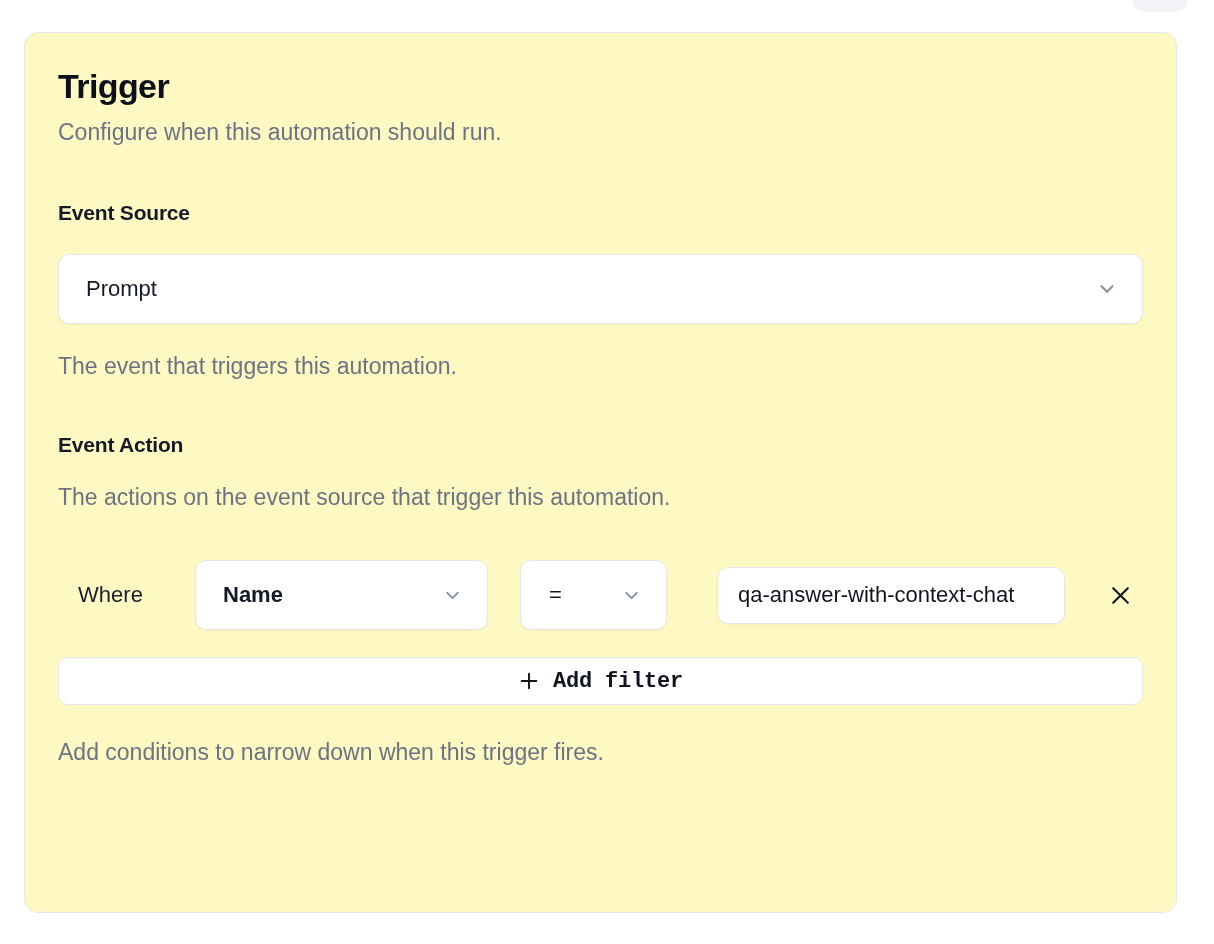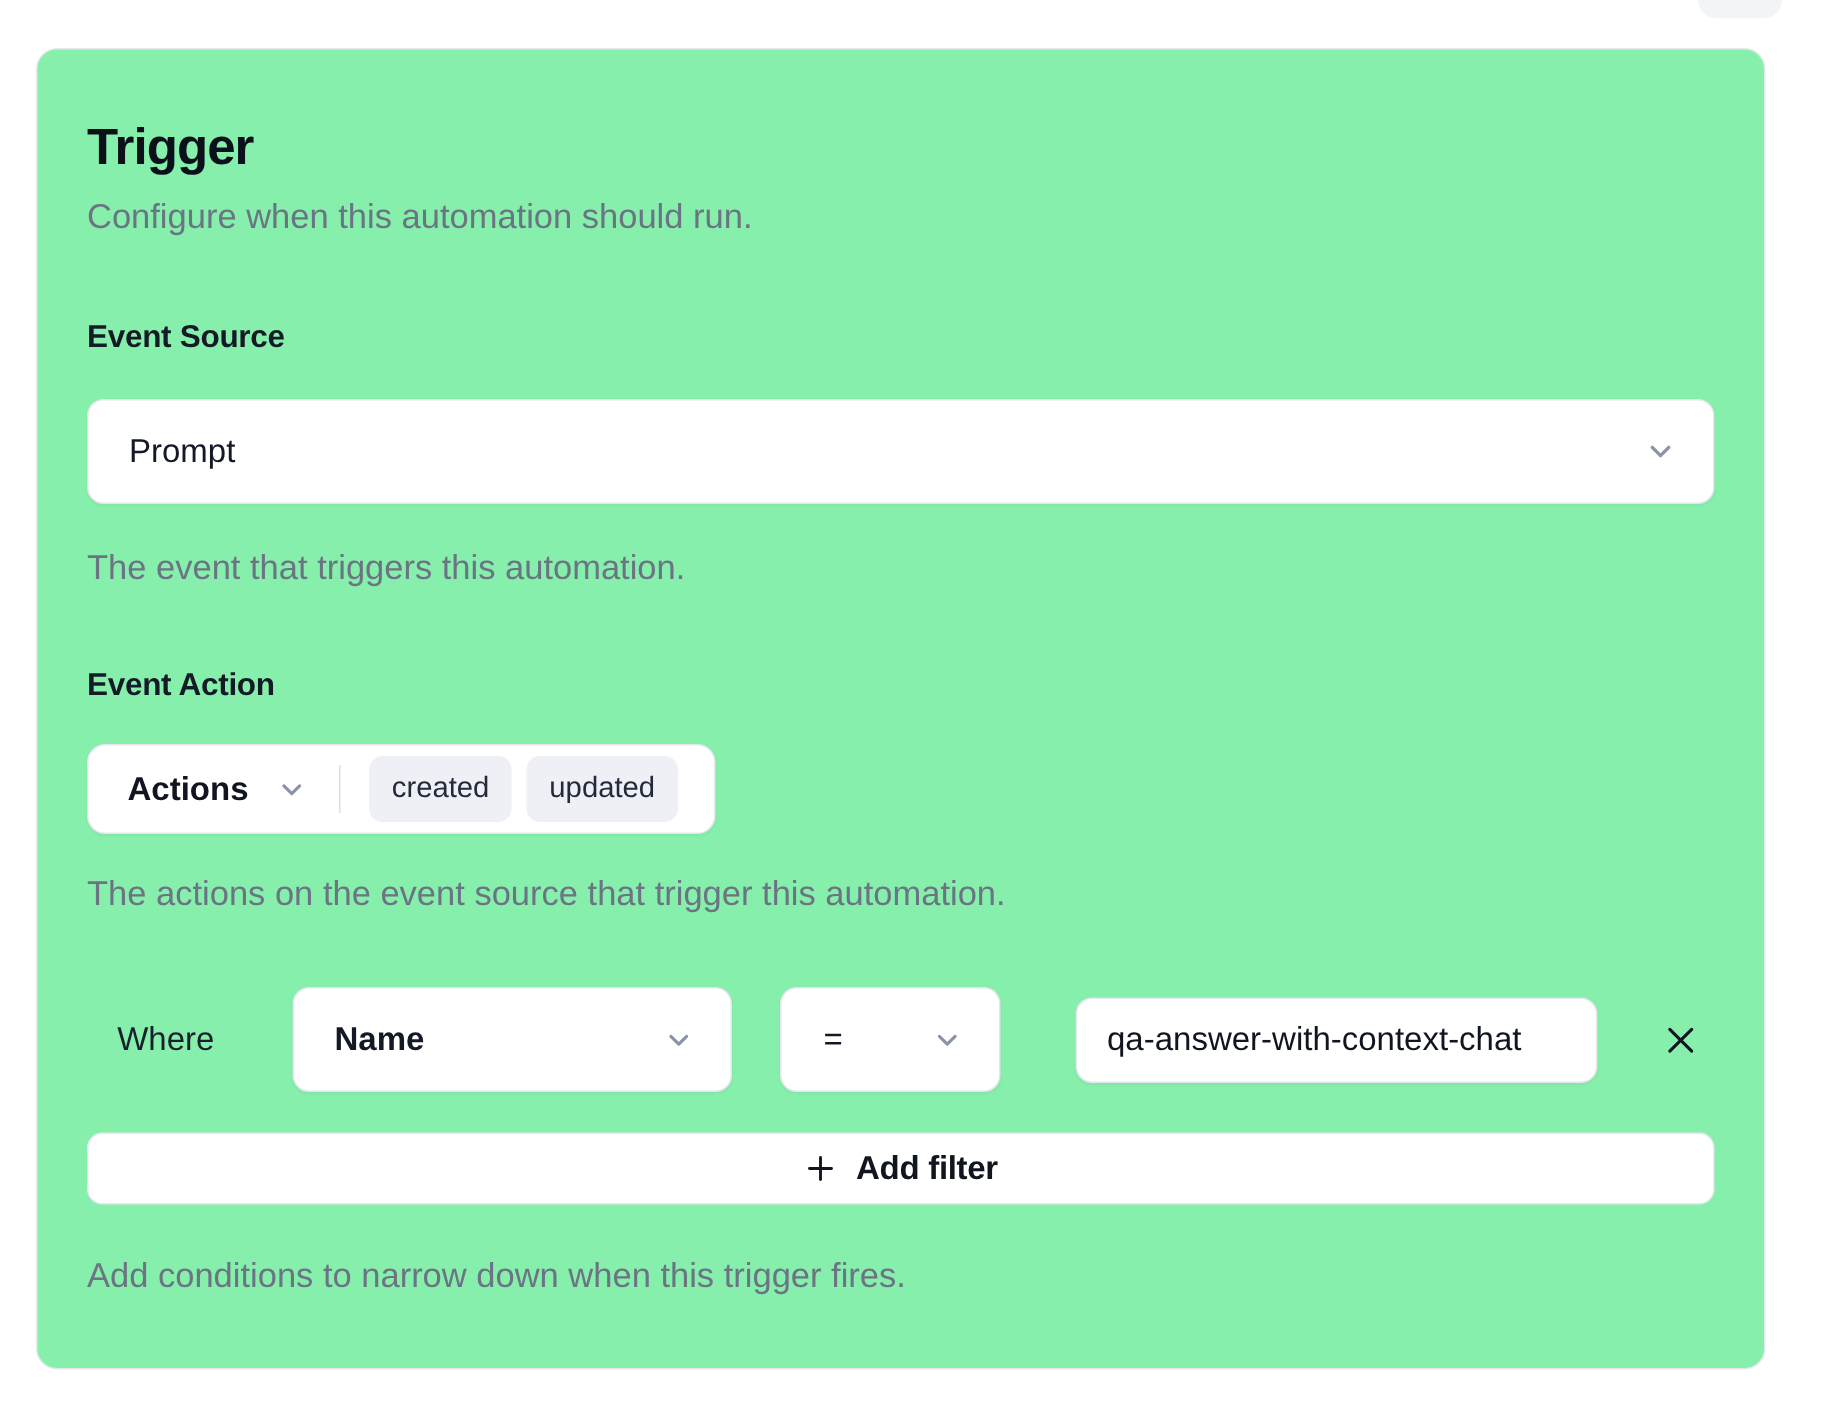--- a/index.html
+++ b/index.html
@@ -15,24 +15,24 @@
     position: absolute;
     top: 0; right: 26px;
     width: 56px; height: 12px;
     background: #f3f4f7;
     border-radius: 0 0 12px 12px;
   }
   .card {
     position: absolute;
     left: 24px; top: 32px;
     width: 1153px; height: 881px;
-    background: #86efac;
+    background: #fef9c3;
     border: 1.5px solid #e5e7ec;
     border-radius: 14px;
-    padding: 46px 33px 0 33px;
+    padding: 34px 33px 0 33px;
   }
   .card-title {
     font-size: 34px;
     font-weight: 700;
     letter-spacing: -0.6px;
     color: #0c101b;
     line-height: 39px;
   }
   .card-subtitle {
     margin-top: 12px;
@@ -166,21 +166,21 @@
     background: #fff;
     border: 1.5px solid #e6e8ec;
     border-radius: 10px;
     display: flex;
     align-items: center;
     justify-content: center;
     gap: 13px;
     font-size: 22px;
     font-weight: 700;
     color: #10151f;
-    font-family: Liberation Sans, sans-serif;
+    font-family: Liberation Mono, monospace;
     cursor: pointer;
     letter-spacing: -0.2px;
   }
   .help-last { margin-top: 33px; }
 </style>
 </head>
 <body>
 
 <div class="cropped-frag"></div>
 
@@ -197,33 +197,20 @@
         <svg width="22" height="22" viewBox="0 0 24 24" fill="none" stroke="#8a94a6" stroke-width="2.4" stroke-linecap="round" stroke-linejoin="round">
             <polyline points="6 9 12 15 18 9"></polyline>
           </svg>
       </span>
     </div>
     <div class="help-text">The event that triggers this automation.</div>
   </div>
 
   <div class="section-2">
     <div class="field-label">Event Action</div>
-    <div class="actions-group">
-      <span class="actions-trigger">
-        <span>Actions</span>
-        <span class="chev">
-          <svg width="21" height="21" viewBox="0 0 24 24" fill="none" stroke="#8a94a6" stroke-width="2.4" stroke-linecap="round" stroke-linejoin="round">
-              <polyline points="6 9 12 15 18 9"></polyline>
-            </svg>
-        </span>
-      </span>
-      <span class="v-divider"></span>
-      <span class="chip">created</span>
-      <span class="chip">updated</span>
-    </div>
     <div class="help-text help-tight">The actions on the event source that trigger this automation.</div>
   </div>
 
   <div class="section-3">
 
     <div class="filter-row">
       <span class="where-label">Where</span>
 
       <div class="select-control name-select">
         <span>Name</span>

